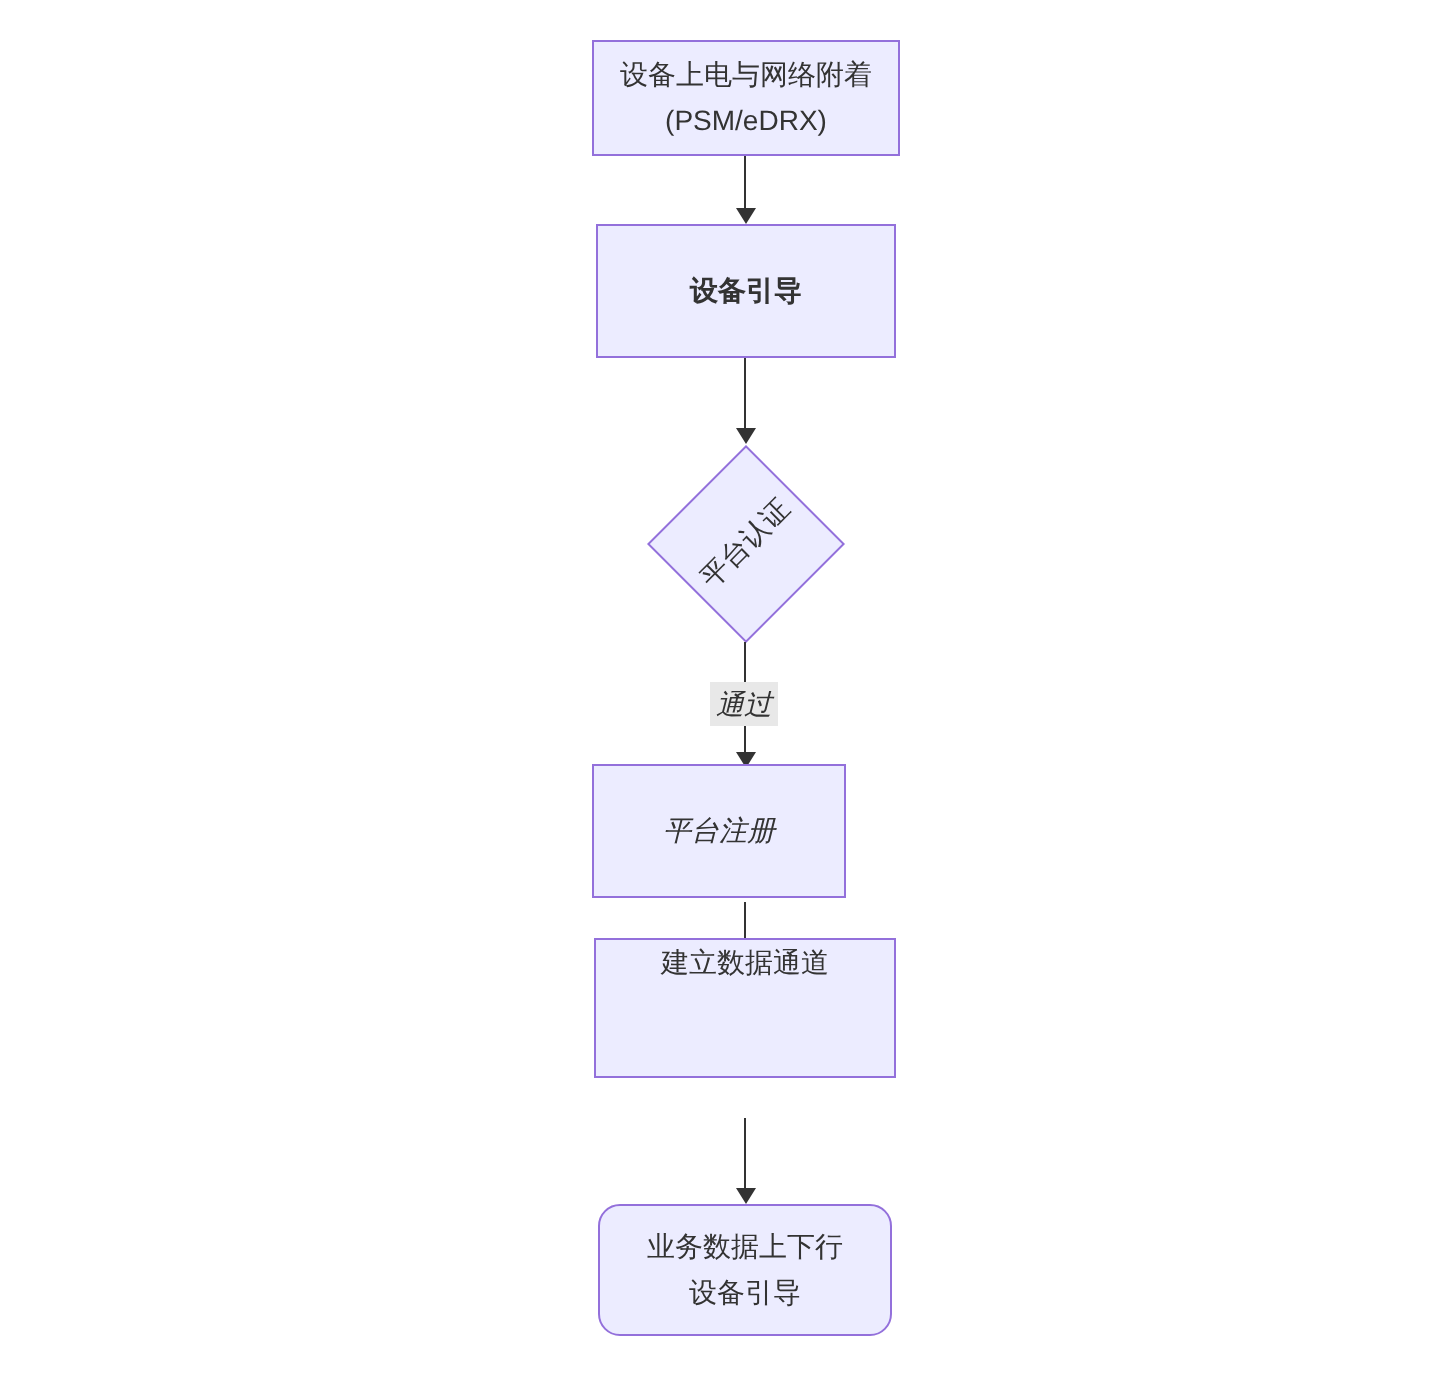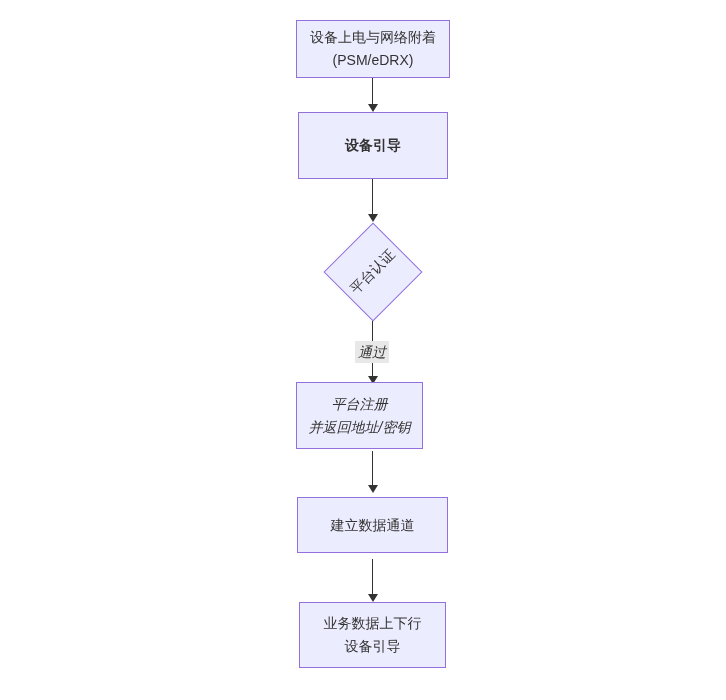--- a/index.html
+++ b/index.html
@@ -26,22 +26,22 @@
     flex-direction: column;
     align-items: center;
     justify-content: center;
     text-align: center;
     box-sizing: border-box;
   }
   .node .nline { white-space: nowrap; }
   .n1 { left: 296px; top: 20px;  width: 154px; height: 58px; }
   .n2 { left: 298px; top: 112px; width: 150px; height: 67px; font-weight: bold; }
   .n4 { left: 296px; top: 382px; width: 127px; height: 67px; font-style: italic; }
-  .n5 { left: 297px; top: 497px; width: 151px; height: 56px; }
-  .n6 { left: 299px; top: 602px; width: 147px; height: 66px; }
+  .n5 { left: 297px; top: 469px; width: 151px; height: 70px; justify-content: space-between; }
+  .n6 { left: 299px; top: 602px; width: 147px; height: 66px; border-radius: 11px; }
   .diamond {
     position: absolute;
     left: 338px; top: 237px;
     width: 70px; height: 70px;
     background: #ececff;
     border: 1px solid #9370db;
     transform: rotate(45deg);
     box-sizing: border-box;
   }
   .diamond-label {
@@ -115,21 +115,20 @@
 
   <div class="diamond"></div>
   <div class="diamond-label" style="left:338px;top:237px;width:70px;height:70px;">平台认证</div>
 
   <div class="edge-line e3"></div>
   <div class="edge-label">通过</div>
   <div class="arrowhead a3"></div>
 
   <div class="node n4">
     <div class="nline">平台注册</div>
-    <div class="nline">并返回地址/密钥</div>
   </div>
 
   <div class="edge-line e4"></div>
   <div class="arrowhead a4"></div>
 
   <div class="node n5">
     <div class="nline">建立数据通道</div>
   </div>
 
   <div class="edge-line e5"></div>

